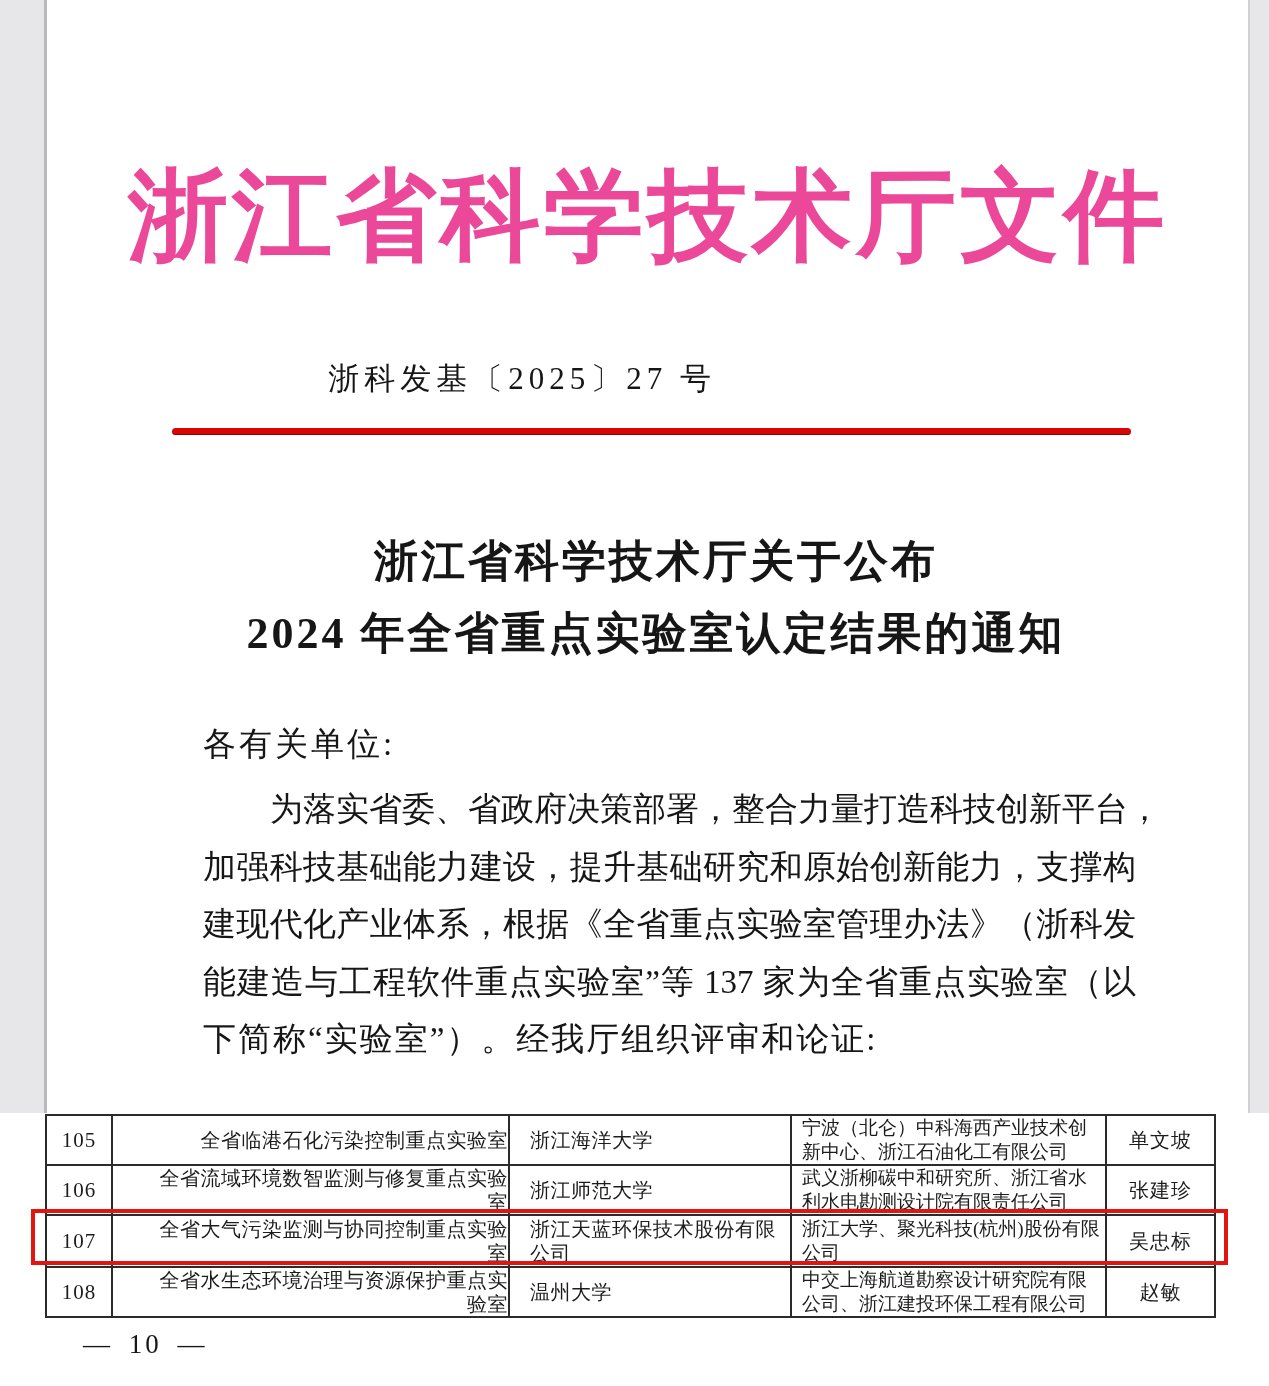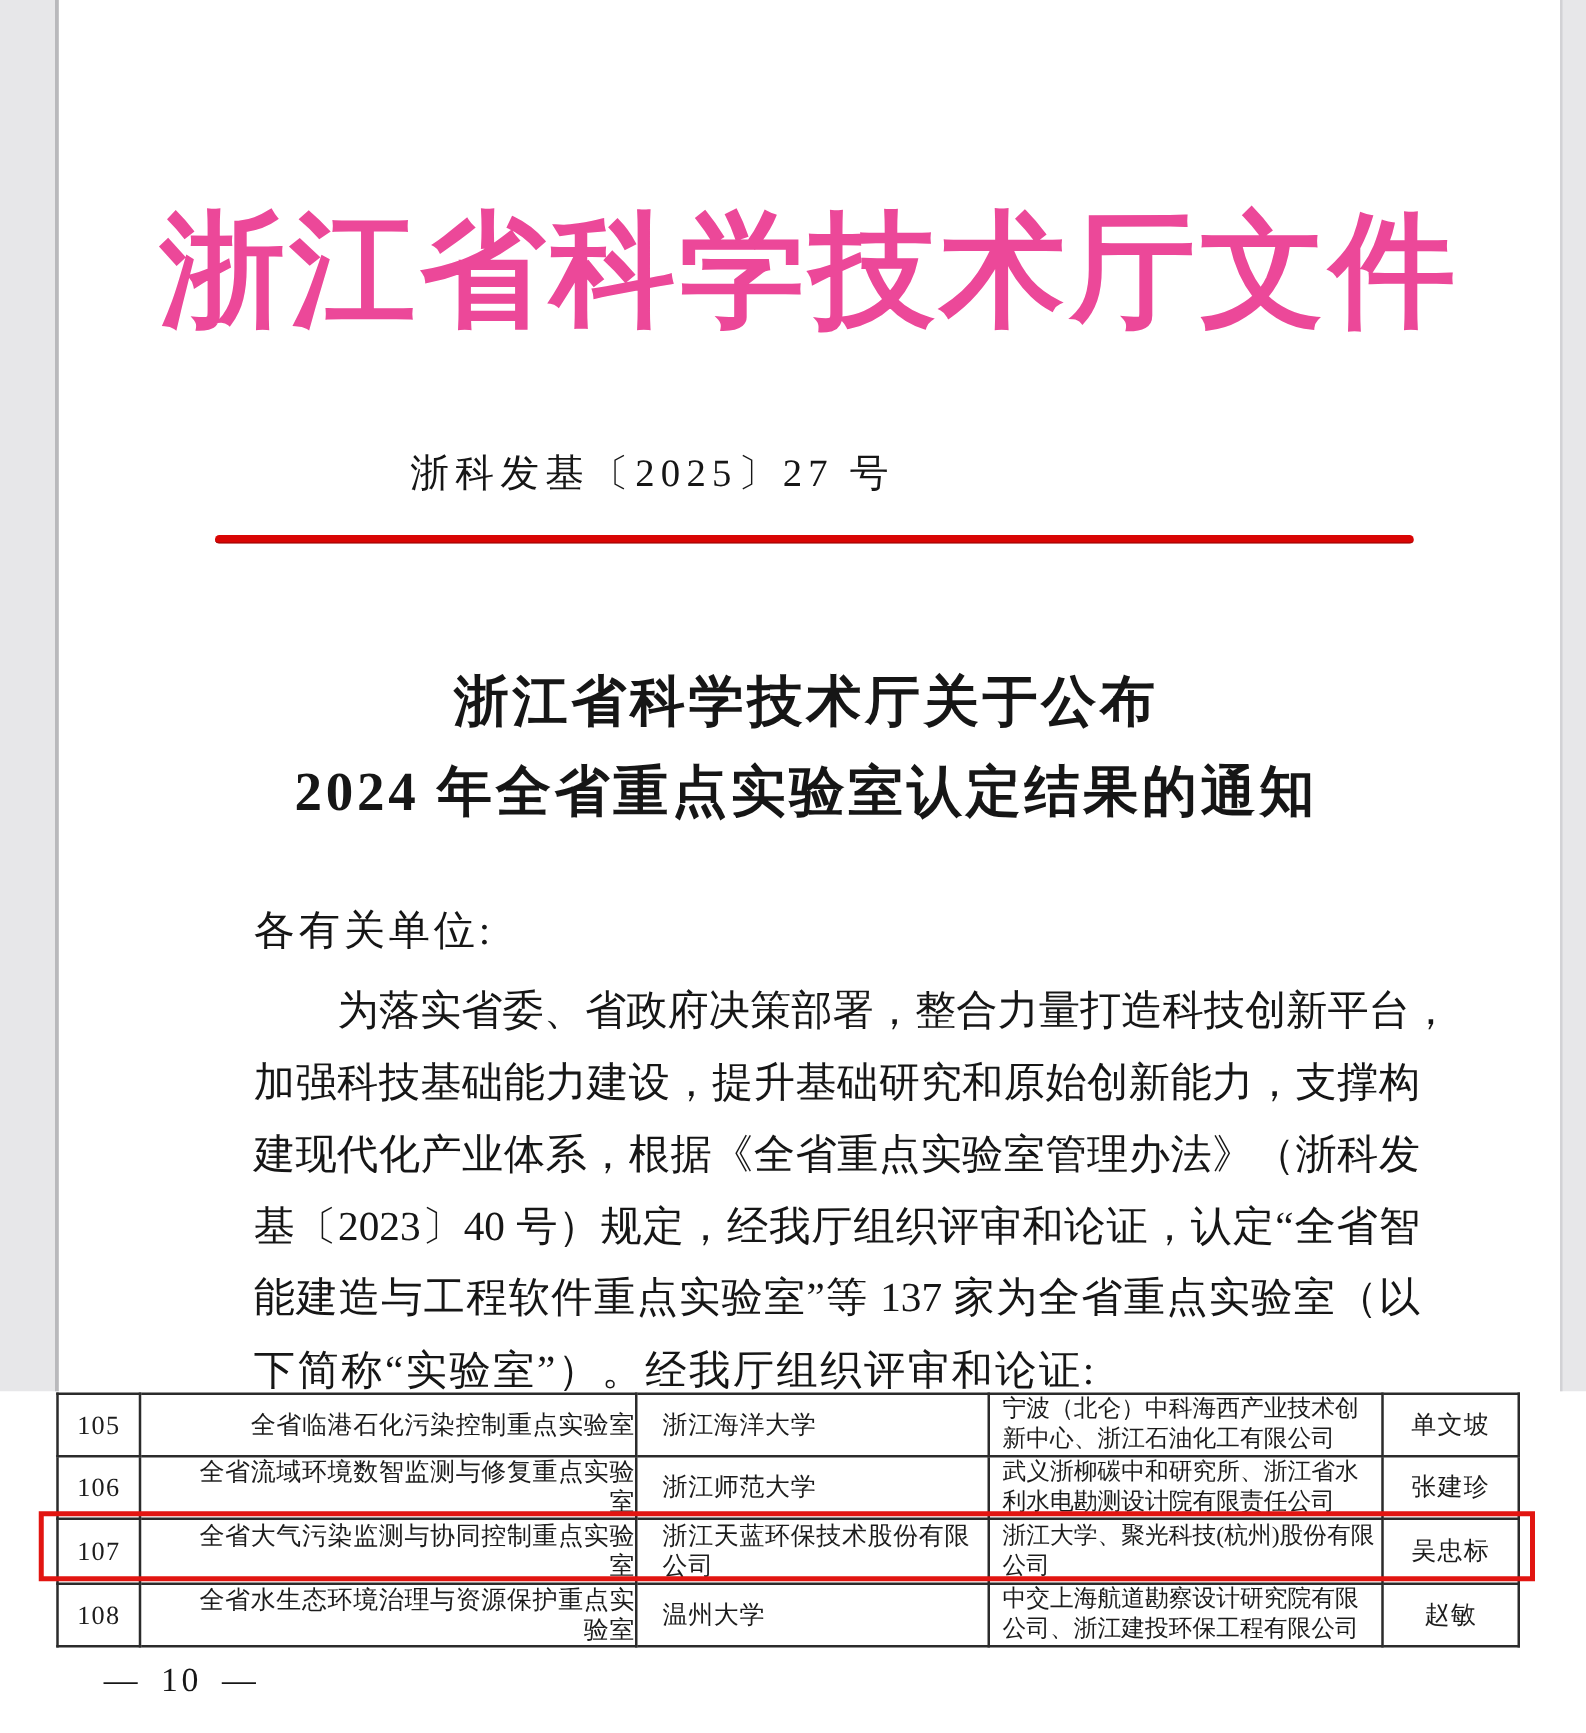--- a/index.html
+++ b/index.html
@@ -28,21 +28,21 @@
   }
   .doc-number {
     position:absolute; left:48px; top:358px; width:948px;
     text-align:center; font-size:31px; letter-spacing:5px;
   }
   .red-rule {
     position:absolute; left:172px; top:428px; width:959px; height:7px;
     background:#d90504; border-bottom:1px solid #8f0202; border-radius:4px;
   }
   .notice-title { 
-    position:absolute; left:45px; width:1200px; text-align:center;
+    position:absolute; left:56px; width:1200px; text-align:center;
     font-size:44px; font-weight:bold; letter-spacing:3px; white-space:nowrap;
   }
   .notice-title.line1 { top:532px; }
   .notice-title.line2 { top:604px; }
   .salutation {
     position:absolute; left:203px; top:722px;
     font-size:33px; letter-spacing:3px;
   }
   .body-para { position:absolute; left:203px; top:781px; width:933px; }
   .body-line {
@@ -90,21 +90,20 @@
 
 <div class="notice-title line1">浙江省科学技术厅关于公布</div>
 <div class="notice-title line2">2024 年全省重点实验室认定结果的通知</div>
 
 <div class="salutation">各有关单位:</div>
 
 <div class="body-para">
   <div class="body-line indent">为落实省委、省政府决策部署，整合力量打造科技创新平台，</div>
   <div class="body-line">加强科技基础能力建设，提升基础研究和原始创新能力，支撑构</div>
   <div class="body-line">建现代化产业体系，根据《全省重点实验室管理办法》（浙科发</div>
-  <div class="body-line">基〔2023〕40 号）规定，经我厅组织评审和论证，认定“全省智</div>
   <div class="body-line">能建造与工程软件重点实验室”等 137 家为全省重点实验室（以</div>
   <div class="body-line no-justify">下简称“实验室”）。经我厅组织评审和论证:</div>
 </div>
 
 <table class="approval">
   <colgroup>
     <col style="width:66px">
       <col style="width:397px">
       <col style="width:282px">
       <col style="width:315px">

